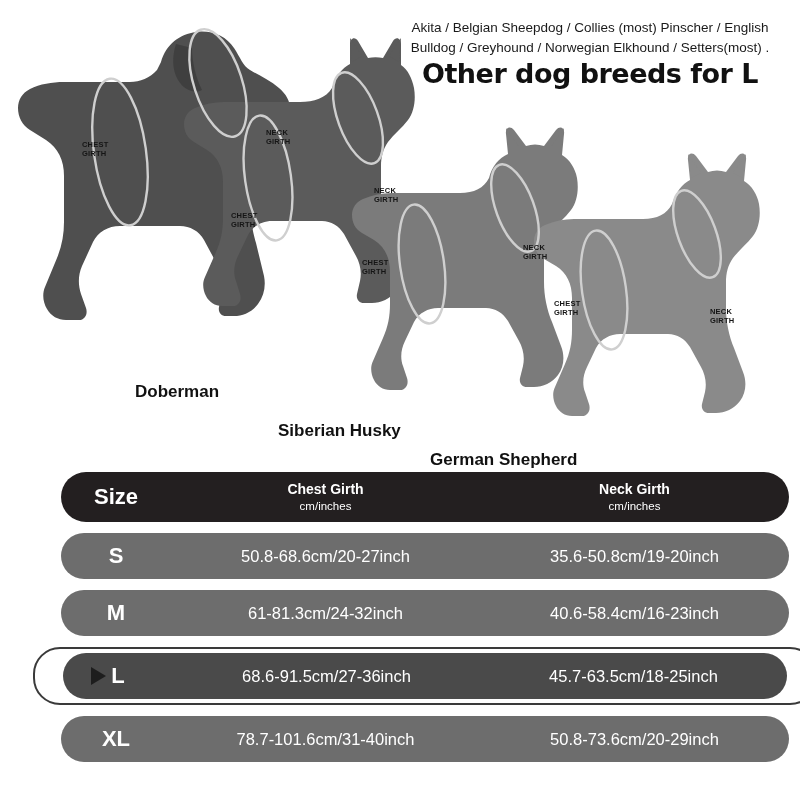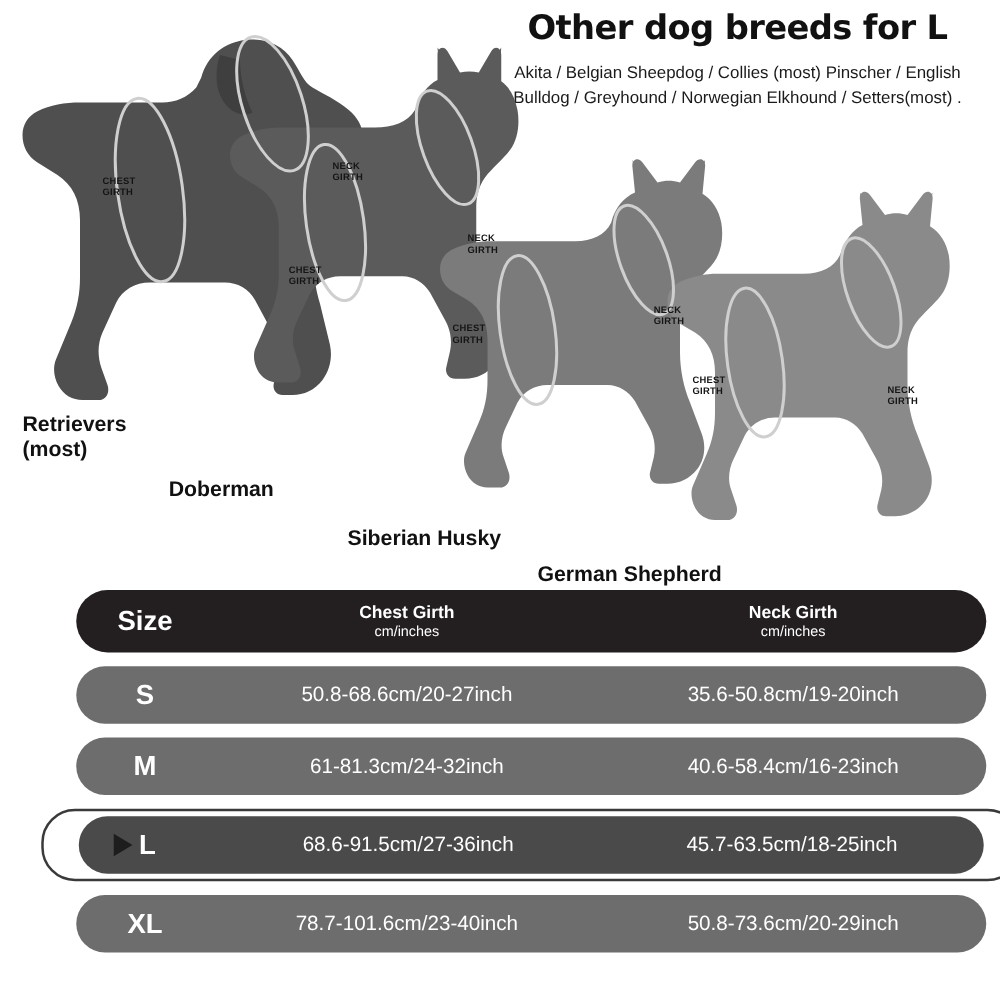--- a/index.html
+++ b/index.html
@@ -145,22 +145,22 @@
   .hdr-sub {
     display: block;
     font-size: 11.5px;
     font-weight: normal;
   }
 </style>
 </head>
 <body>
 
 <div id="header">
+  <div id="breed-list">Akita / Belgian Sheepdog / Collies (most) Pinscher / English Bulldog / Greyhound / Norwegian Elkhound / Setters(most) .</div>
   <div id="title">Other dog breeds for L</div>
-  <div id="breed-list">Akita / Belgian Sheepdog / Collies (most) Pinscher / English Bulldog / Greyhound / Norwegian Elkhound / Setters(most) .</div>
 </div>
 
 <div id="illustration">
 
   <svg id="dog-svg" width="800" height="470" viewBox="0 0 800 470" xmlns="http://www.w3.org/2000/svg">
 
     <g>
       <path fill="#4f4f4f" d="M161,62 C166,44 180,34 196,32 C212,30 226,36 234,48 C240,57 243,66 250,70
         C258,75 270,80 279,88 C286,94 290,101 290,108 C290,115 286,120 279,123 C272,126 264,128 258,134
         C252,140 250,148 250,158 L250,200 C250,215 252,230 256,243 L264,276 C266,286 264,296 258,304
@@ -251,22 +251,20 @@
 GIRTH</div>
   <div class="girth-label" style="left:362px; top:258px; width:42px;">CHEST
 GIRTH</div>
   <div class="girth-label" style="left:523px; top:243px; width:42px;">NECK
 GIRTH</div>
   <div class="girth-label" style="left:554px; top:299px; width:42px;">CHEST
 GIRTH</div>
   <div class="girth-label" style="left:710px; top:307px; width:42px;">NECK
 GIRTH</div>
 
-  <div class="dog-name" id="name-retrievers" style="white-space:pre-line;">Retrievers
-(most)</div>
   <div class="dog-name" id="name-doberman">Doberman</div>
   <div class="dog-name" id="name-husky">Siberian Husky</div>
   <div class="dog-name" id="name-shepherd">German Shepherd</div>
 </div>
 
 <div id="table">
 
   <div class="row header">
     <div class="col-size">Size</div>
     <div class="col-chest">
@@ -295,16 +293,16 @@
     <div class="inner">
       <div id="play-triangle"></div>
       <div class="col-size">L</div>
       <div class="col-chest">68.6-91.5cm/27-36inch</div>
       <div class="col-neck">45.7-63.5cm/18-25inch</div>
     </div>
   </div>
 
   <div class="row xl">
     <div class="col-size">XL</div>
-    <div class="col-chest">78.7-101.6cm/23-40inch</div>
+    <div class="col-chest">78.7-101.6cm/31-40inch</div>
     <div class="col-neck">50.8-73.6cm/20-29inch</div>
   </div>
 </div>
 
 </body></html>

